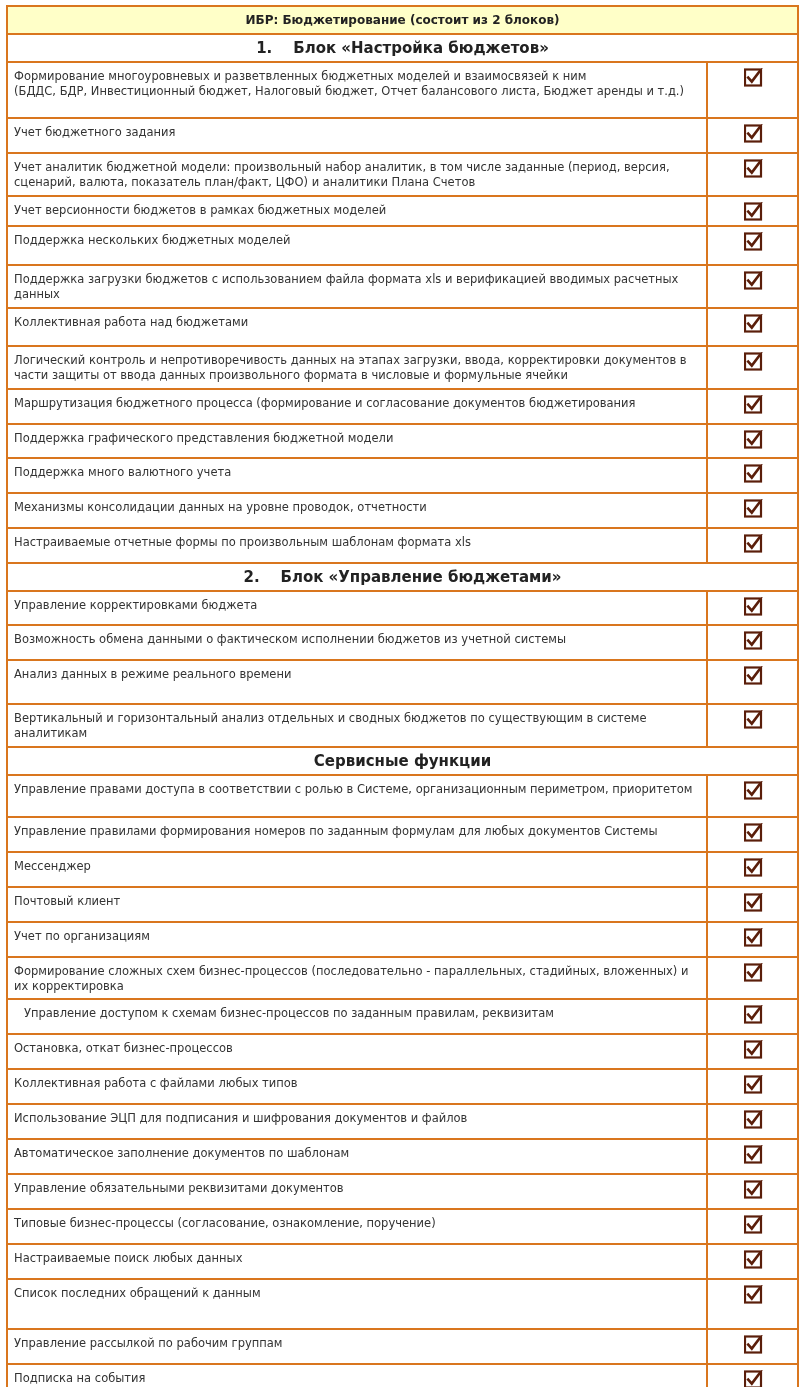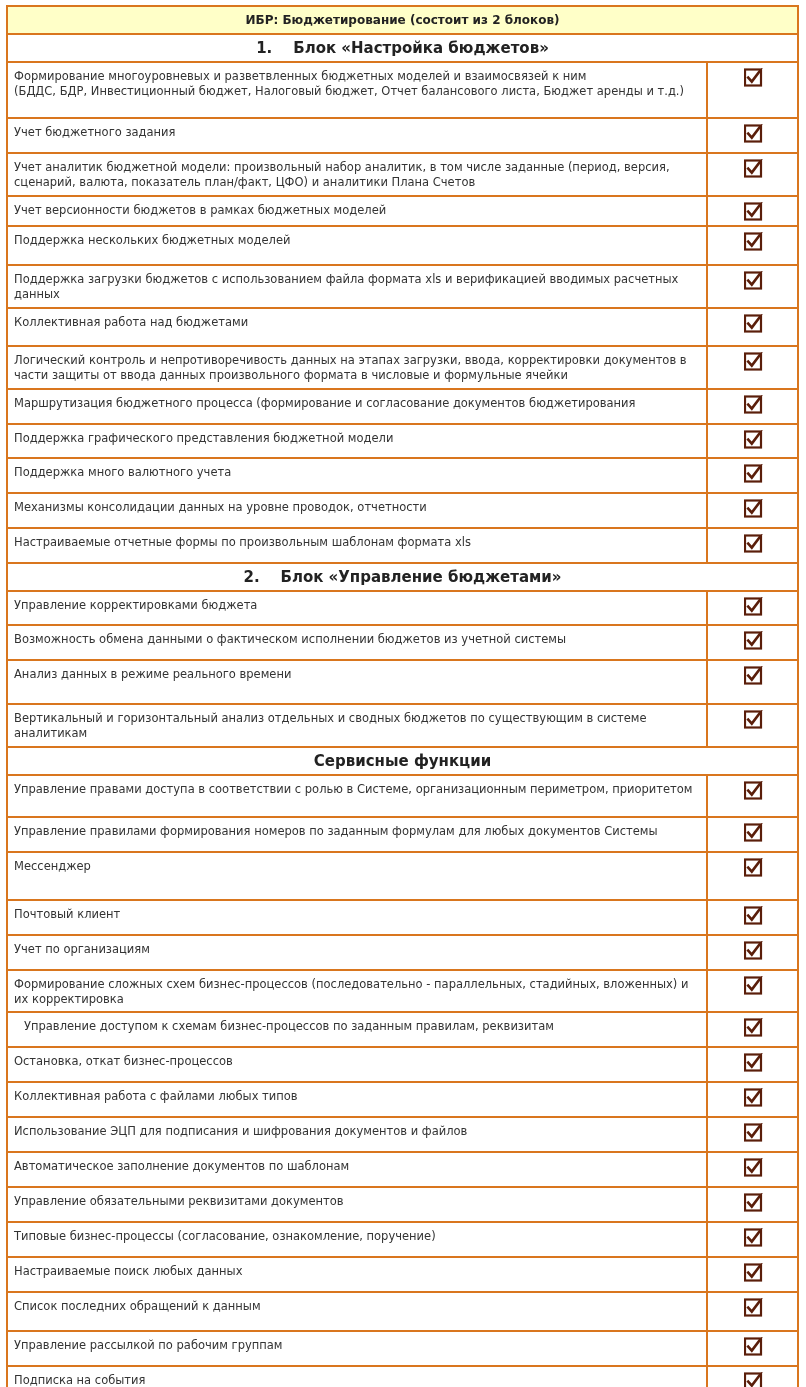--- a/index.html
+++ b/index.html
@@ -292,21 +292,21 @@
       <span class="cb">
         <svg width="19" height="19" viewBox="0 0 19 19">
           <rect x="1" y="1.5" width="16" height="16" fill="#fff" stroke="#5a1e0a" stroke-width="2.2"></rect>
           <path d="M4.2 9.5 L7.8 13.6 L15.6 3.2" fill="none" stroke="#5a1e0a" stroke-width="2.6" stroke-linecap="square" stroke-linejoin="miter"></path>
           <rect x="17.4" y="0" width="1" height="1" fill="#5a1e0a"></rect>
         </svg>
       </span>
     </td>
   </tr>
 
-  <tr style="height: 48px; margin-left: 23px;">
+  <tr style="height: 35px; margin-left: 23px;">
     <td class="feat" style="white-space: pre-line;">Мессенджер</td>
     <td class="chk">
       <span class="cb">
         <svg width="19" height="19" viewBox="0 0 19 19">
           <rect x="1" y="1.5" width="16" height="16" fill="#fff" stroke="#5a1e0a" stroke-width="2.2"></rect>
           <path d="M4.2 9.5 L7.8 13.6 L15.6 3.2" fill="none" stroke="#5a1e0a" stroke-width="2.6" stroke-linecap="square" stroke-linejoin="miter"></path>
           <rect x="17.4" y="0" width="1" height="1" fill="#5a1e0a"></rect>
         </svg>
       </span>
     </td>
@@ -448,21 +448,21 @@
       <span class="cb">
         <svg width="19" height="19" viewBox="0 0 19 19">
           <rect x="1" y="1.5" width="16" height="16" fill="#fff" stroke="#5a1e0a" stroke-width="2.2"></rect>
           <path d="M4.2 9.5 L7.8 13.6 L15.6 3.2" fill="none" stroke="#5a1e0a" stroke-width="2.6" stroke-linecap="square" stroke-linejoin="miter"></path>
           <rect x="17.4" y="0" width="1" height="1" fill="#5a1e0a"></rect>
         </svg>
       </span>
     </td>
   </tr>
 
-  <tr style="height: 39px;">
+  <tr style="height: 50px;">
     <td class="feat" style="white-space: pre-line;">Список последних обращений к данным</td>
     <td class="chk">
       <span class="cb">
         <svg width="19" height="19" viewBox="0 0 19 19">
           <rect x="1" y="1.5" width="16" height="16" fill="#fff" stroke="#5a1e0a" stroke-width="2.2"></rect>
           <path d="M4.2 9.5 L7.8 13.6 L15.6 3.2" fill="none" stroke="#5a1e0a" stroke-width="2.6" stroke-linecap="square" stroke-linejoin="miter"></path>
           <rect x="17.4" y="0" width="1" height="1" fill="#5a1e0a"></rect>
         </svg>
       </span>
     </td>

